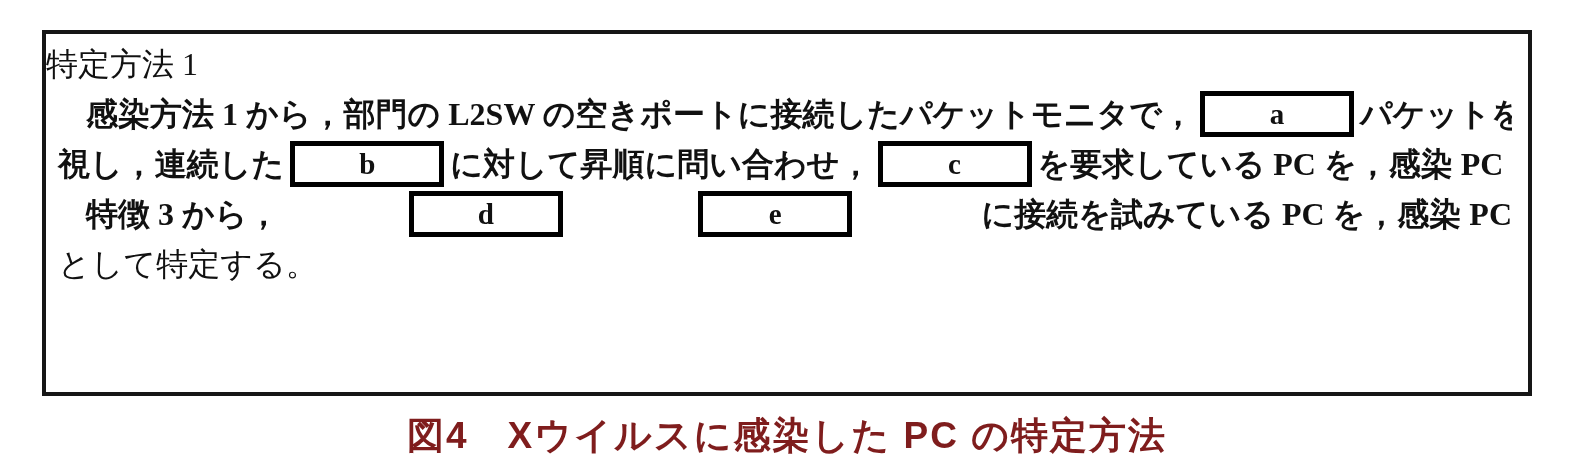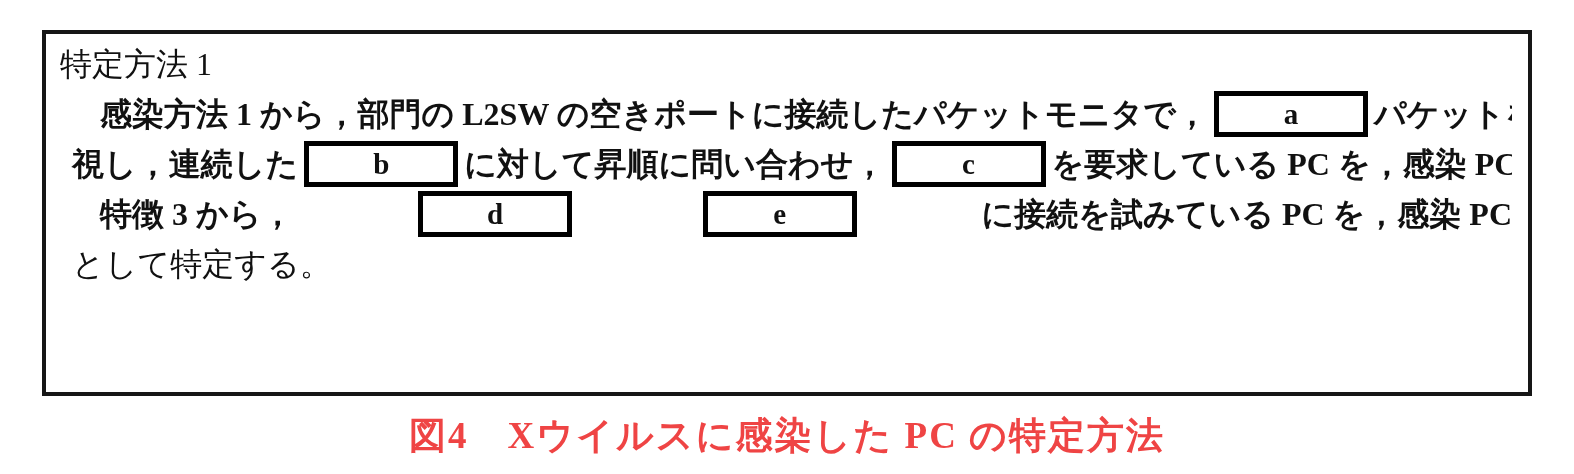--- a/index.html
+++ b/index.html
@@ -16,21 +16,21 @@
     overflow: hidden;
   }
   .panel {
     position: absolute;
     left: 42px;
     top: 30px;
     width: 1490px;
     height: 366px;
     border: 4px solid #161616;
     box-sizing: border-box;
-    padding: 5px 16px 0 14px;
+    padding: 5px 16px 0 0;
     background: #ffffff;
   }
   .line {
     height: 50px;
     display: flex;
     align-items: center;
     justify-content: flex-start;
     font-size: 32px;
     line-height: 50px;
     white-space: pre;
@@ -62,25 +62,25 @@
     margin: 0 6px;
   }
   .caption {
     position: absolute;
     left: 0;
     top: 408px;
     width: 1574px;
     height: 56px;
     line-height: 56px;
     text-align: center;
-    font-family: Liberation Serif, serif;
+    font-family: Liberation Sans, sans-serif;
     font-weight: 700;
     font-size: 37px;
     letter-spacing: 2px;
-    color: #ef4444;
+    color: #7f1d1d;
     white-space: pre;
   }
 </style>
 </head>
 <body>
 
 <div class="panel">
 
   <div class="line">
     <span class="seg">特定方法 1</span>

